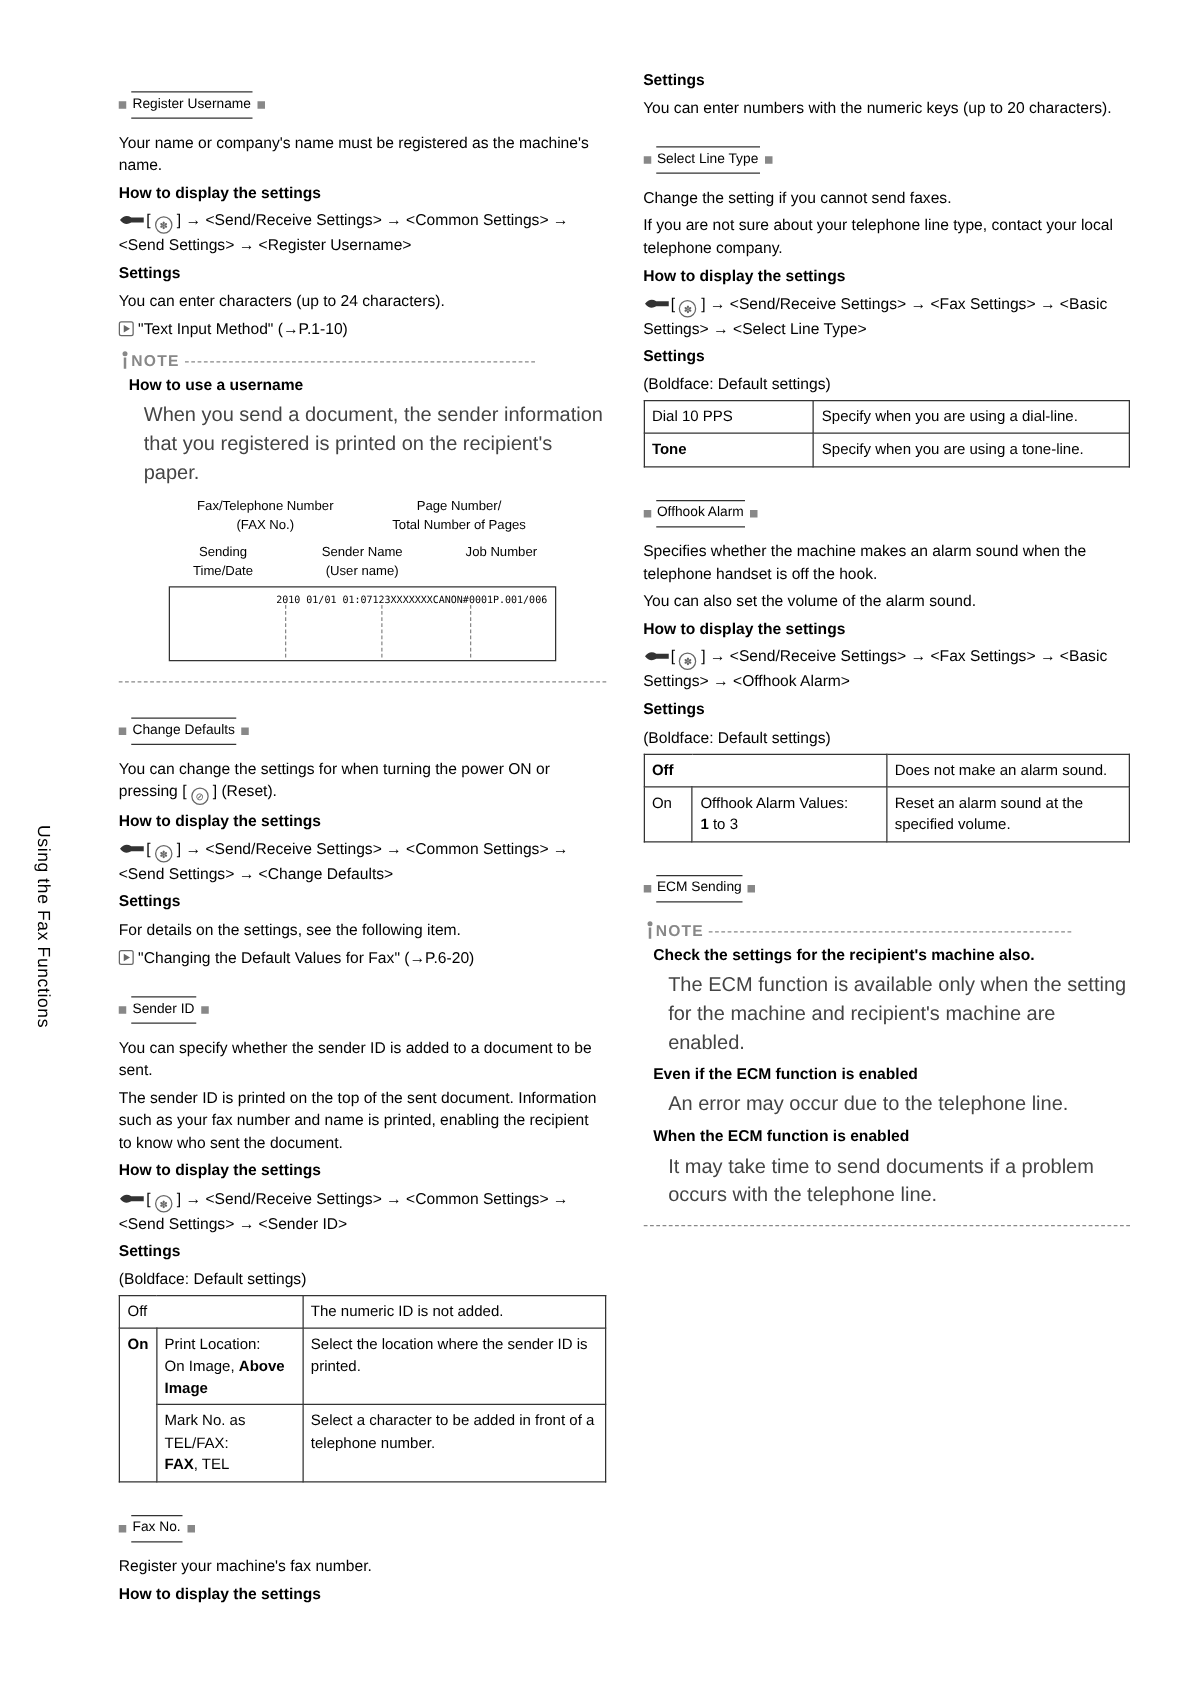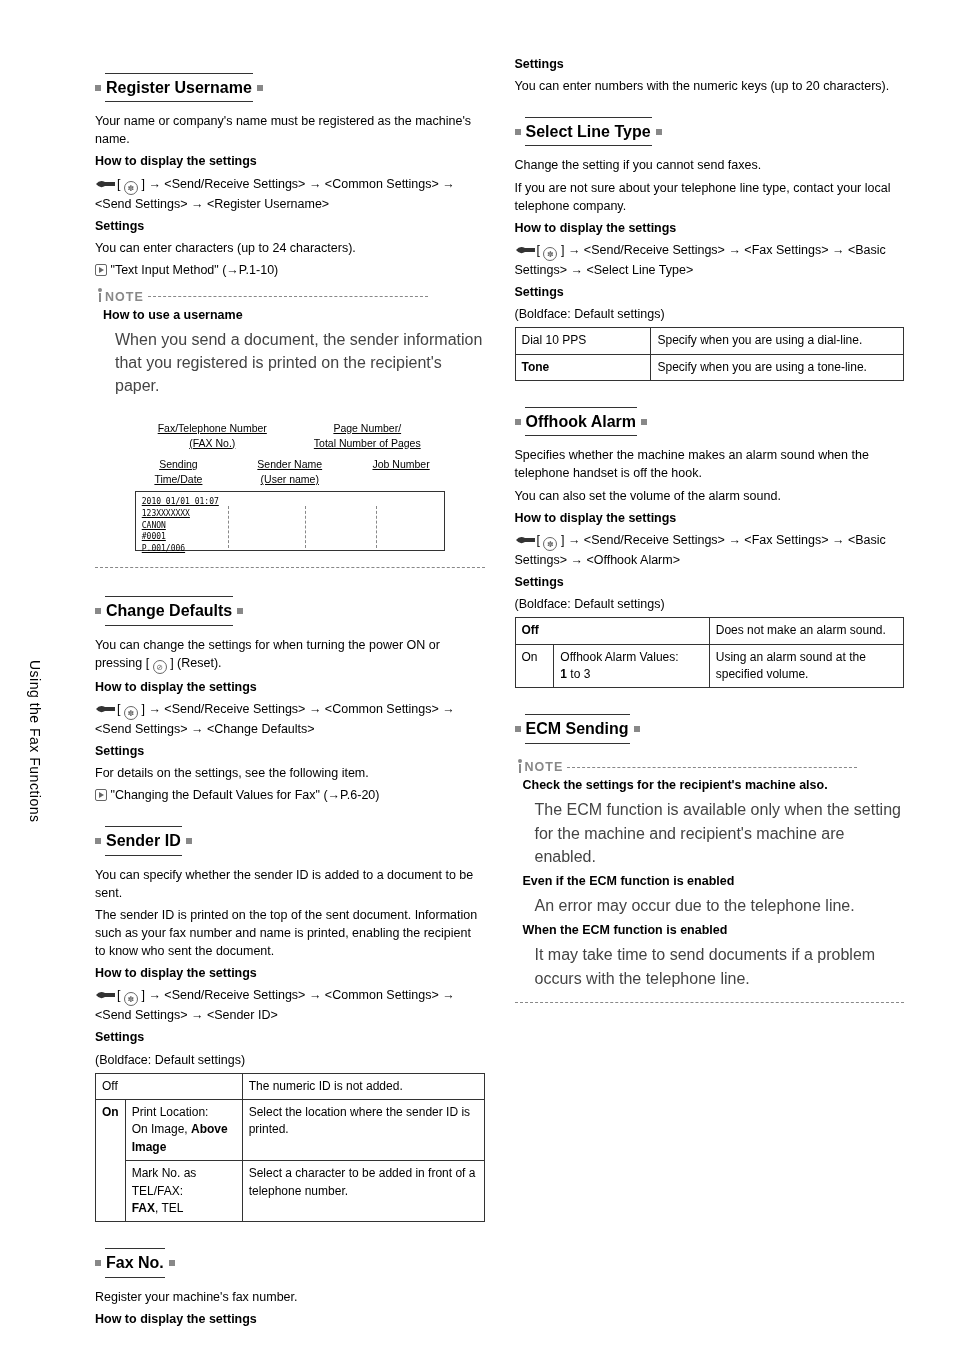--- a/index.html
+++ b/index.html
@@ -29,22 +29,22 @@
   .columns {
     display: flex;
     gap: 30px;
   }
   .col {
     flex: 1;
     min-width: 0;
   }
   .sec-title {
     display: inline-block;
-    font-weight: bold;
-    font-size: 16px;
+    font-weight: normal;
+    font-size: 11px;
     border-top: 1.5px solid #333;
     border-bottom: 1.5px solid #333;
     padding: 2px 1px;
     margin: 18px 0 6px 0;
     position: relative;
   }
   .sec-title::after {
     content: "";
     position: absolute;
     right: -10px;
@@ -111,39 +111,38 @@
     font-size: 12px;
   }
   td, th {
     border: 1px solid #333;
     padding: 4px 6px;
     text-align: left;
     vertical-align: top;
   }
   .bold { font-weight: bold; }
   .diagram {
-    margin: 23px auto 4px;
+    margin: 8px auto 4px;
     width: 310px;
     font-size: 10.5px;
-    text-decoration: underline;
   }
   .diagram .labels-top { display:flex; justify-content:space-between; text-align:center; }
   .diagram .labels-top > div { flex:1; }
   .diagram .labels-mid { display:flex; justify-content:space-between; text-align:center; margin-top:6px;gap:24px; }
   .diagram .labels-mid > div { flex:1; }
   .diagram-box {
     border:1px solid #333;
     height:60px;
     margin-top:4px;
     position:relative;
     font-family: monospace;
     font-size:8px;
     padding:4px 6px;
   }
-  .diagram-box .strip { display:flex; justify-content:flex-end;flex-direction:column; }
+  .diagram-box .strip { display:flex; justify-content:flex-end; }
   .diagram-box .vline { position:absolute; top:14px; bottom:2px; border-left:1px dashed #888; }
   .play-icon {
     display:inline-block;
     width:12px;height:12px;
     border:1px solid #666;
     border-radius:2px;
     vertical-align:-2px;
     position:relative;
   }
   .play-icon::after{
@@ -341,21 +340,21 @@
             <tr>
           <td colspan="2" class="bold">Off</td>
           <td>Does not make an alarm sound.</td>
         </tr>
         <tr>
           <td style="width:10%;">On</td>
           <td style="width:40%;">
             <span>Offhook Alarm Values:</span><br>
             <span class="bold">1</span><span> to 3</span>
           </td>
-          <td>Using an alarm sound at the specified volume.</td>
+          <td>Reset an alarm sound at the specified volume.</td>
         </tr>
       </tbody>
         </table>
 
       
       <div class="sec-title sec-title-sp">ECM Sending</div>
 
       <div class="note-block" style="margin-top:8px;">
         <div><span class="info-pin"></span><span class="note-label">NOTE</span><span class="note-dashes" style="width:290px;margin-left:4px;"></span></div>
 

